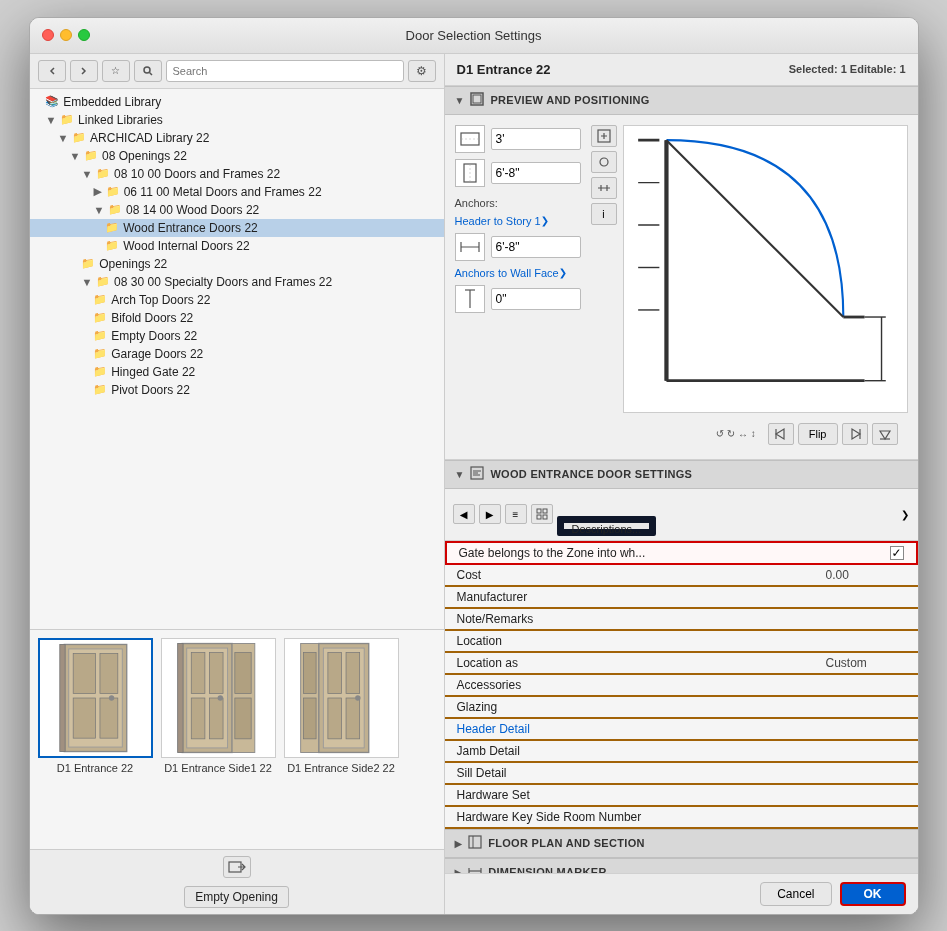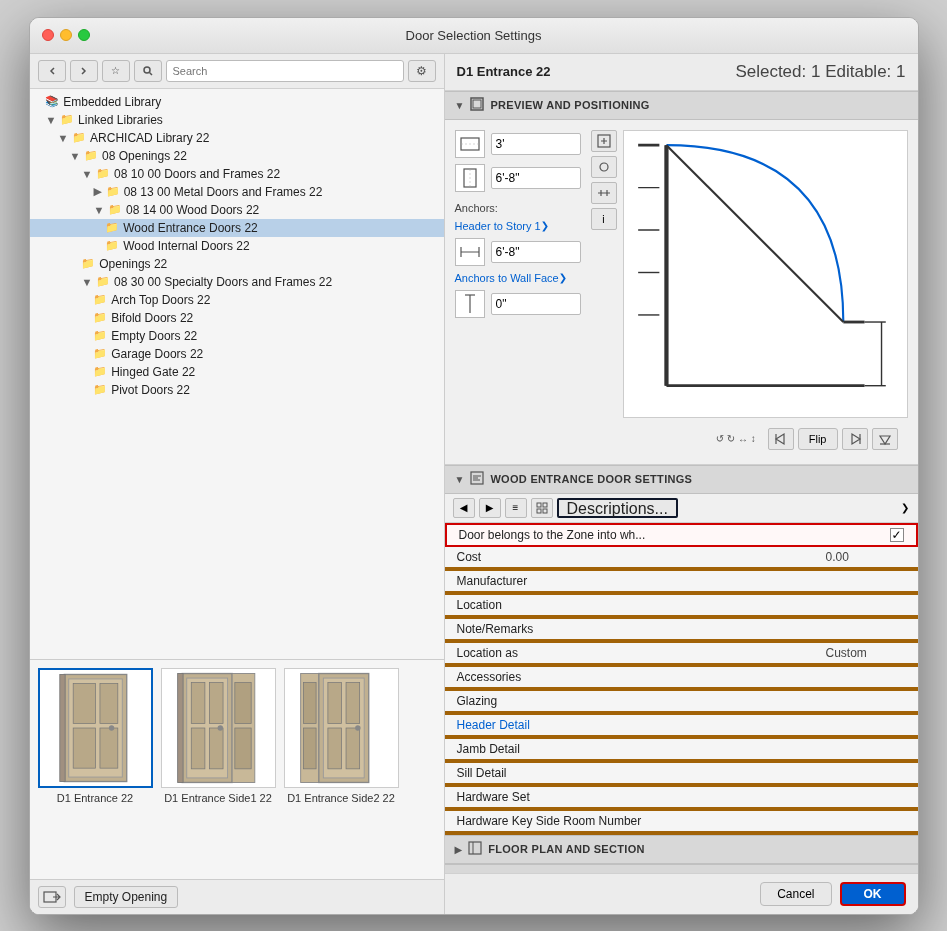--- a/index.html
+++ b/index.html
@@ -170,20 +170,21 @@
       height: 100%;
     }
     
     .bottom-bar {
       display: flex;
       align-items: center;
       padding: 6px 8px;
       border-top: 1px solid #ccc;
       background: #ececec;
       gap: 8px;
+      flex-direction: column;
     }
     .bottom-icon-btn {
       width: 28px;
       height: 22px;
       background: #e8e8e8;
       border: 1px solid #bbb;
       border-radius: 3px;
       display: flex;
       align-items: center;
       justify-content: center;
@@ -214,22 +215,23 @@
       padding: 8px 12px;
       background: #ececec;
       border-bottom: 1px solid #d0d0d0;
     }
     .right-title {
       font-size: 13px;
       font-weight: 600;
       color: #222;
     }
     .selected-info {
-      font-size: 17px;
+      font-size: 11px;
       color: #444;
+      font-weight: bold;
     }
     
     .section-header {
       display: flex;
       align-items: center;
       padding: 5px 10px;
       background: #d8d8d8;
       border-top: 1px solid #c0c0c0;
       border-bottom: 1px solid #c0c0c0;
       cursor: pointer;
@@ -396,36 +398,37 @@
       display: flex;
       align-items: center;
       justify-content: center;
       cursor: pointer;
       font-size: 10px;
     }
     .desc-btn {
       height: 20px;
       padding: 0 8px;
       background: #e8e8e8;
-      border: 2px solid #0f172a;
+      border: 7px solid #0f172a;
       border-radius: 2px;
       cursor: pointer;
-      font-size: 16px;
+      font-size: 11px;
       color: #222;
+      margin-top: 23px;
     }
     .desc-arrow {
       font-size: 10px;
       margin-left: auto;
     }
     
     .prop-row {
       display: flex;
       align-items: center;
       padding: 3px 12px;
-      border-bottom: 4px solid #a16207;
+      border-bottom: 2px solid #a16207;
       min-height: 22px;
     }
     .prop-row.active-highlight {
       border: 2px solid #d00000;
       background: #fff8f8;
     }
     .prop-label {
       font-size: 12px;
       color: #222;
       flex: 1;
@@ -564,21 +567,21 @@
 
         <div class="tree-item indent-4">
           <span class="tree-icon">▼</span>
           <span class="tree-icon folder-icon">📁</span>
           <span class="tree-label">08 10 00 Doors and Frames 22</span>
         </div>
 
         <div class="tree-item indent-5">
           <span class="tree-icon">▶</span>
           <span class="tree-icon folder-icon">📁</span>
-          <span class="tree-label">08 13 00 Metal Doors and Frames 22</span>
+          <span class="tree-label">06 11 00 Metal Doors and Frames 22</span>
         </div>
 
         <div class="tree-item indent-5">
           <span class="tree-icon">▼</span>
           <span class="tree-icon folder-icon">📁</span>
           <span class="tree-label">08 14 00 Wood Doors 22</span>
         </div>
 
         <div class="tree-item indent-5 selected" style="padding-left:76px;">
           <span class="tree-icon folder-icon">📁</span>
@@ -868,38 +871,38 @@
                 <rect x="7" y="1" width="4" height="4" fill="none" stroke="#555" stroke-width="1"></rect>
                 <rect x="1" y="7" width="4" height="4" fill="none" stroke="#555" stroke-width="1"></rect>
                 <rect x="7" y="7" width="4" height="4" fill="none" stroke="#555" stroke-width="1"></rect>
               </svg>
           </div>
           <button class="desc-btn">Descriptions...</button>
           <span class="desc-arrow">❯</span>
         </div>
 
         <div class="prop-row active-highlight">
-          <span class="prop-label">Door belongs to the Zone into wh...</span>
+          <span class="prop-label">Gate belongs to the Zone into wh...</span>
           <div class="prop-checkbox">✓</div>
         </div>
 
         <div class="prop-row">
           <span class="prop-label">Cost</span>
           <span class="prop-value">0.00</span>
         </div>
         <div class="prop-row">
           <span class="prop-label">Manufacturer</span>
           <span class="prop-value"></span>
         </div>
         <div class="prop-row">
+          <span class="prop-label">Note/Remarks</span>
+          <span class="prop-value"></span>
+        </div>
+        <div class="prop-row">
           <span class="prop-label">Location</span>
-          <span class="prop-value"></span>
-        </div>
-        <div class="prop-row">
-          <span class="prop-label">Note/Remarks</span>
           <span class="prop-value"></span>
         </div>
         <div class="prop-row">
           <span class="prop-label">Location as</span>
           <span class="prop-value">Custom</span>
         </div>
         <div class="prop-row">
           <span class="prop-label">Accessories</span>
           <span class="prop-value"></span>
         </div>

